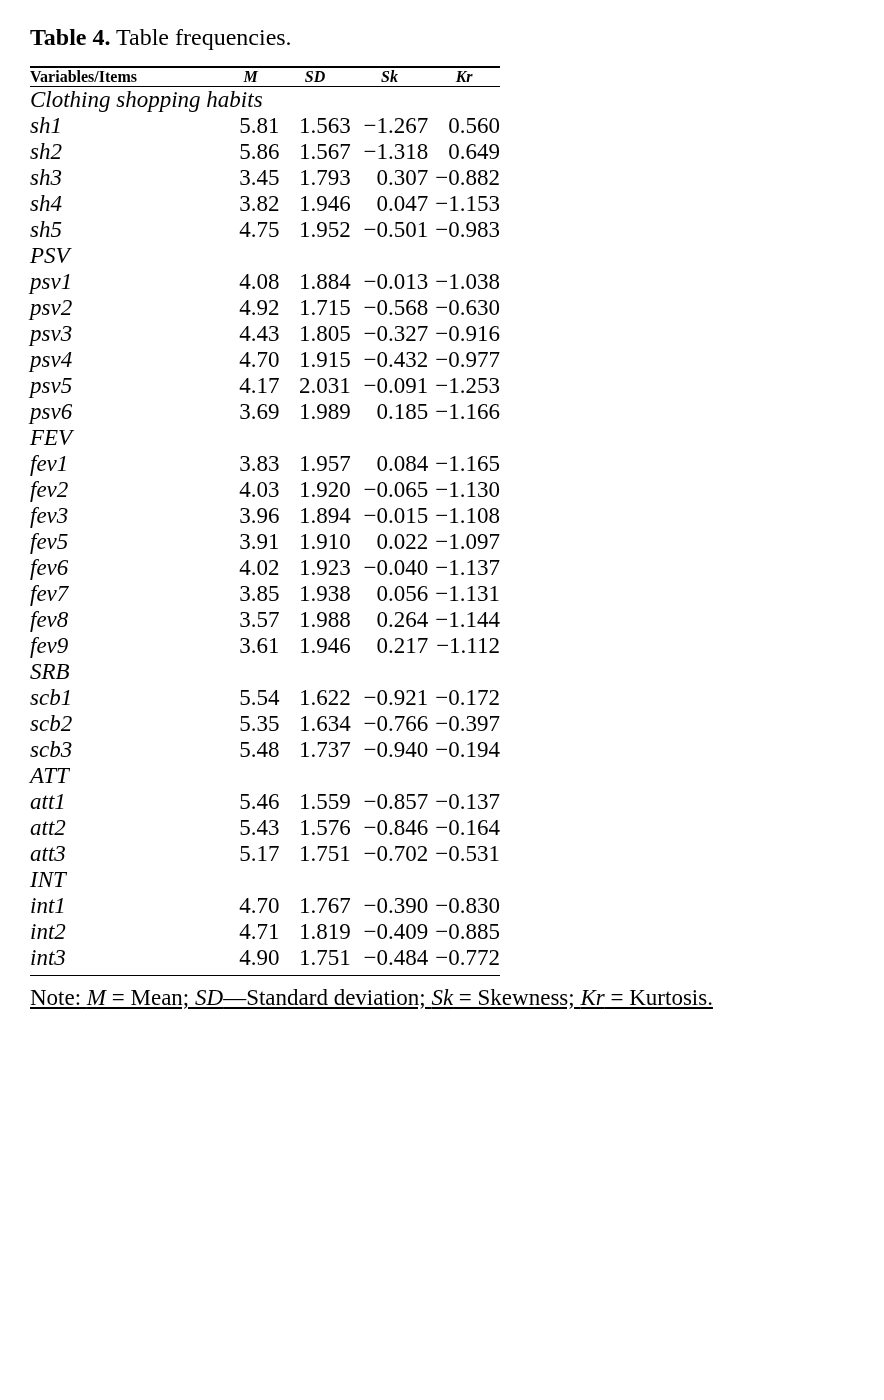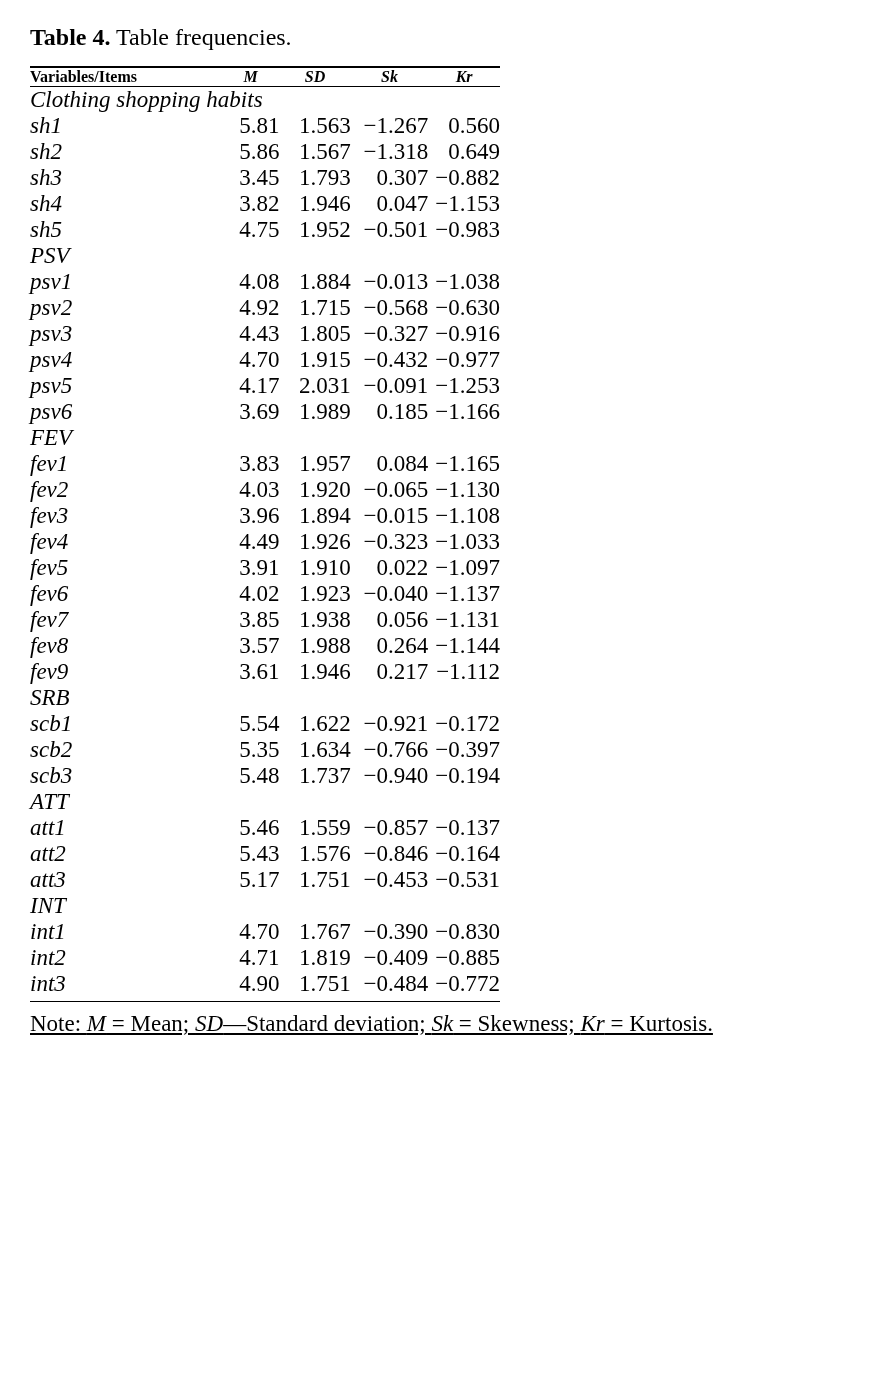--- a/index.html
+++ b/index.html
@@ -219,27 +219,20 @@
           <td class="val">−1.130</td>
         </tr>
         <tr>
           <td class="item-cell">fev3</td>
           <td class="val">3.96</td>
           <td class="val">1.894</td>
           <td class="val">−0.015</td>
           <td class="val">−1.108</td>
         </tr>
         <tr>
-          <td class="item-cell">fev4</td>
-          <td class="val">4.49</td>
-          <td class="val">1.926</td>
-          <td class="val">−0.323</td>
-          <td class="val">−1.033</td>
-        </tr>
-        <tr>
           <td class="item-cell">fev5</td>
           <td class="val">3.91</td>
           <td class="val">1.910</td>
           <td class="val">0.022</td>
           <td class="val">−1.097</td>
         </tr>
         <tr>
           <td class="item-cell">fev6</td>
           <td class="val">4.02</td>
           <td class="val">1.923</td>
@@ -305,21 +298,21 @@
           <td class="item-cell">att2</td>
           <td class="val">5.43</td>
           <td class="val">1.576</td>
           <td class="val">−0.846</td>
           <td class="val">−0.164</td>
         </tr>
         <tr>
           <td class="item-cell">att3</td>
           <td class="val">5.17</td>
           <td class="val">1.751</td>
-          <td class="val">−0.453</td>
+          <td class="val">−0.702</td>
           <td class="val">−0.531</td>
         </tr>
         <tr>
           <td class="group-cell" colspan="5">INT</td>
         </tr>
         <tr>
           <td class="item-cell">int1</td>
           <td class="val">4.70</td>
           <td class="val">1.767</td>
           <td class="val">−0.390</td>

